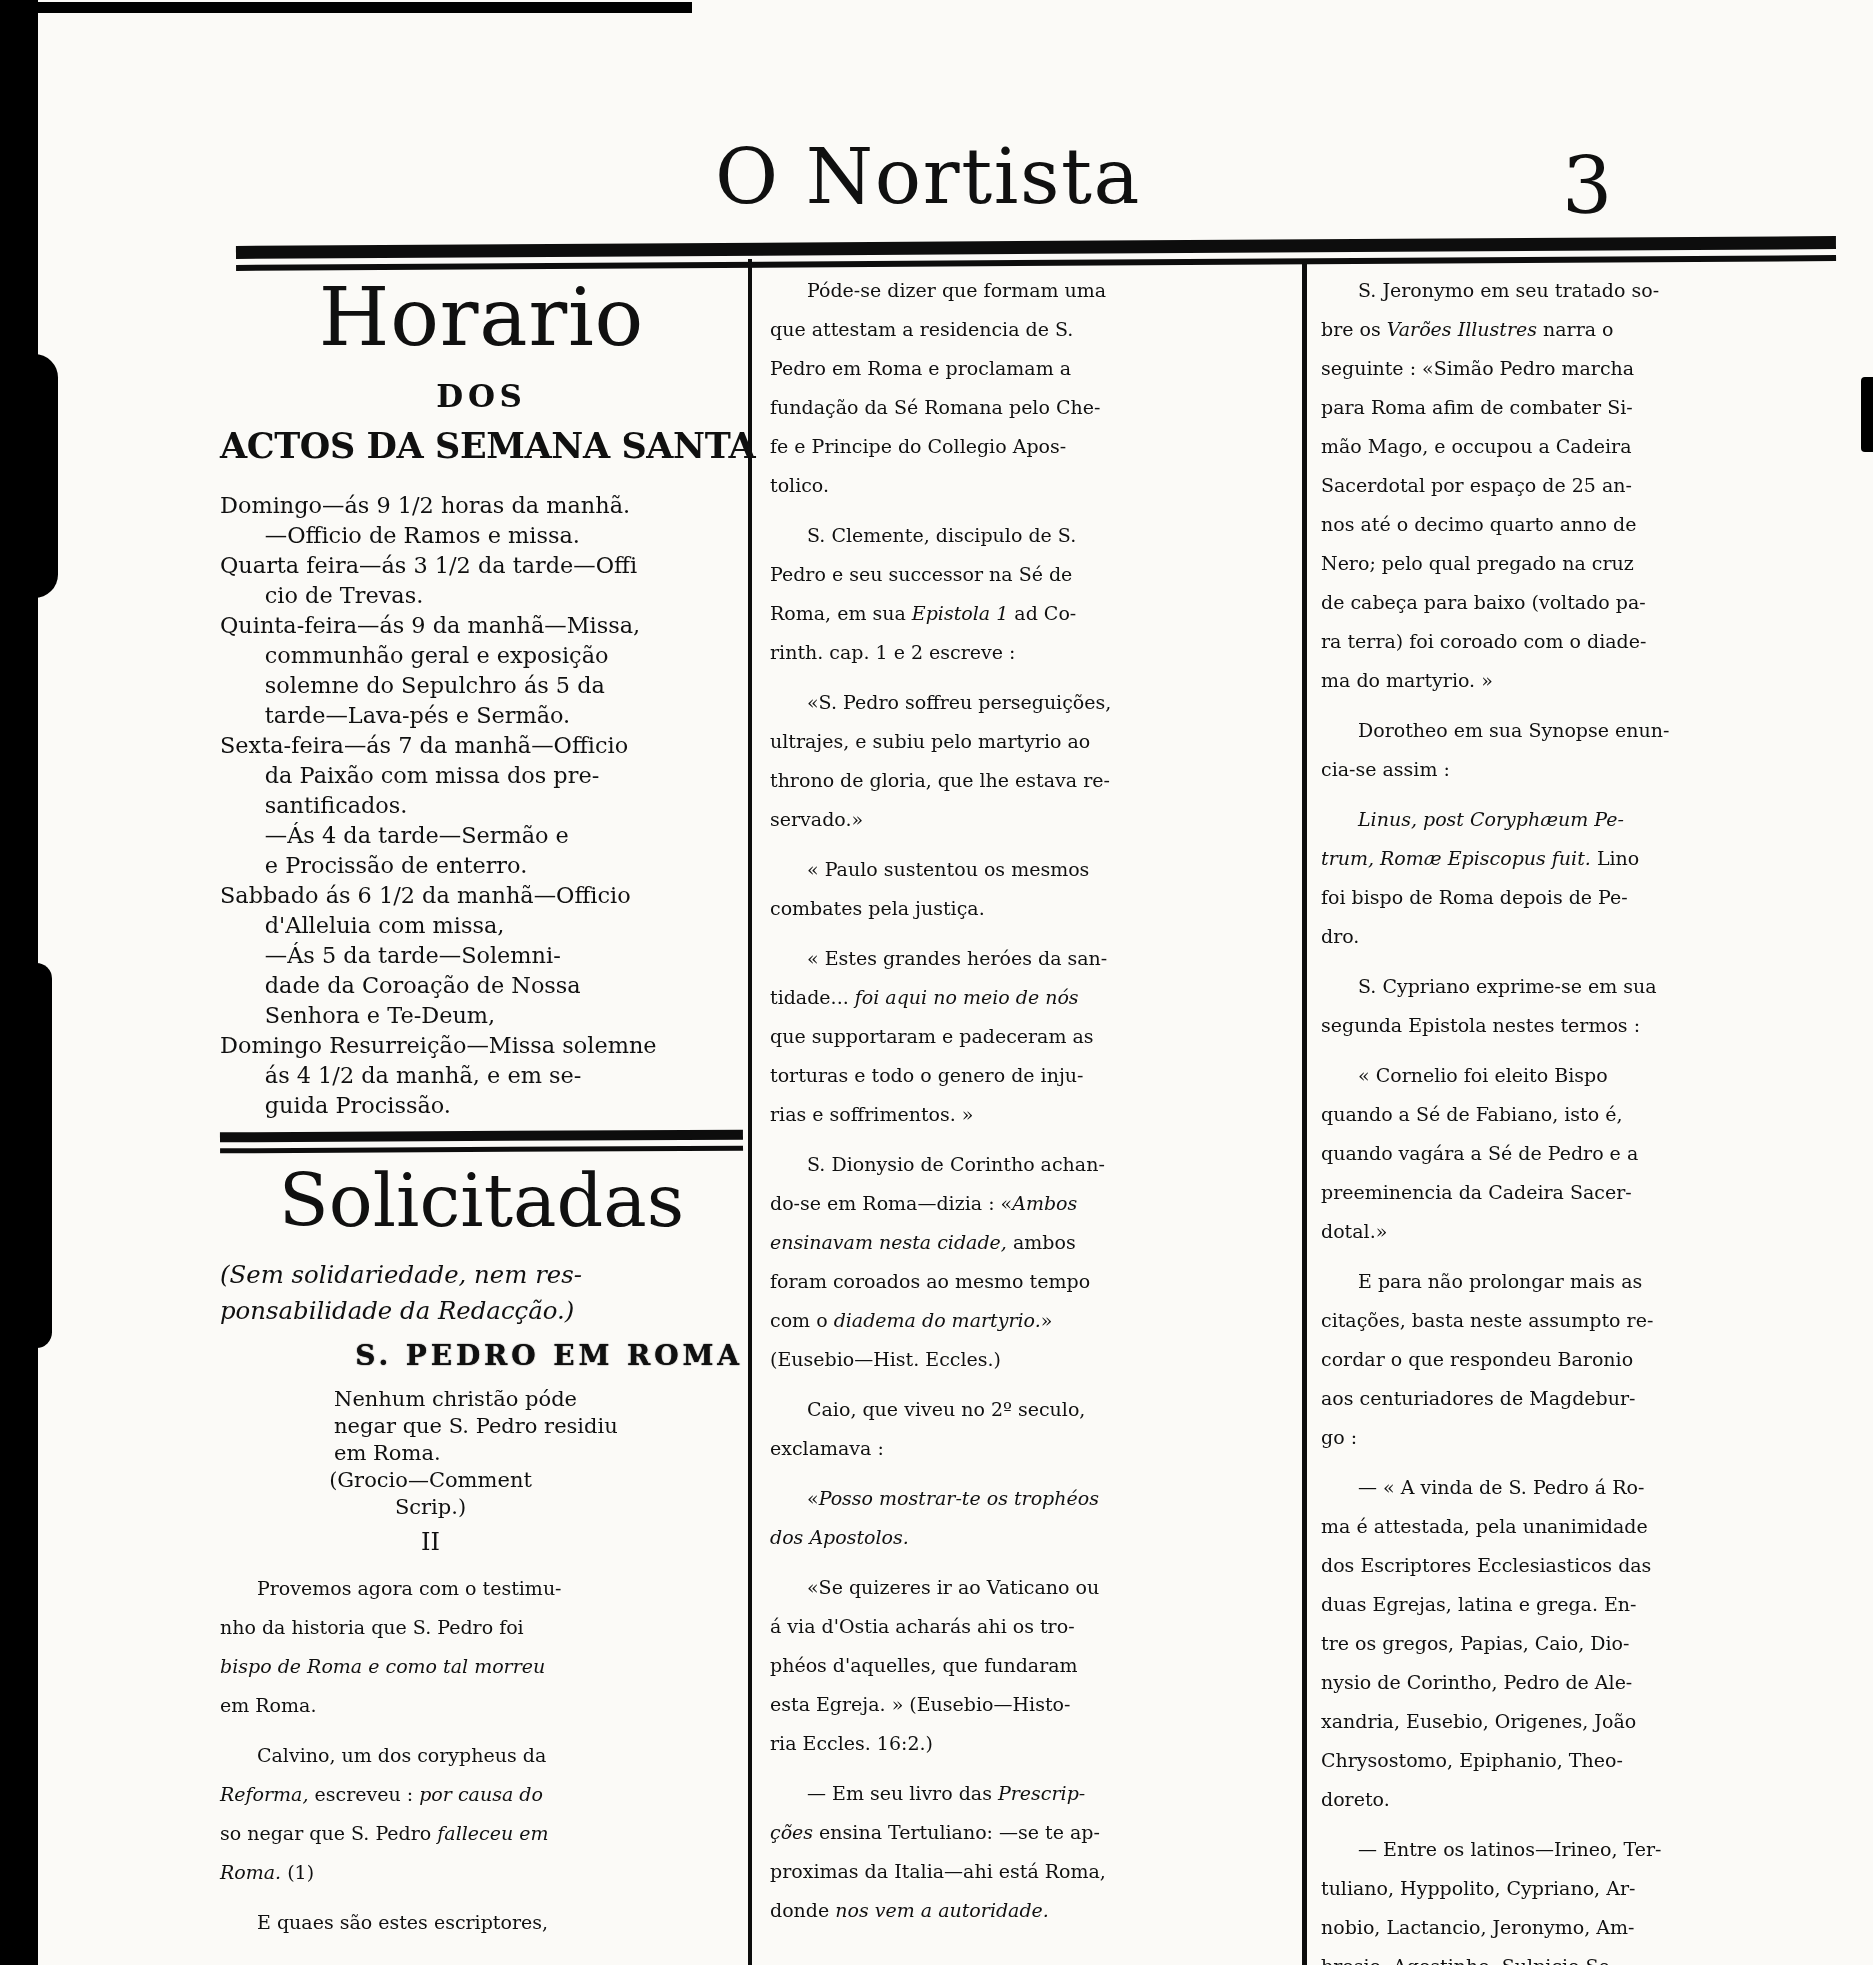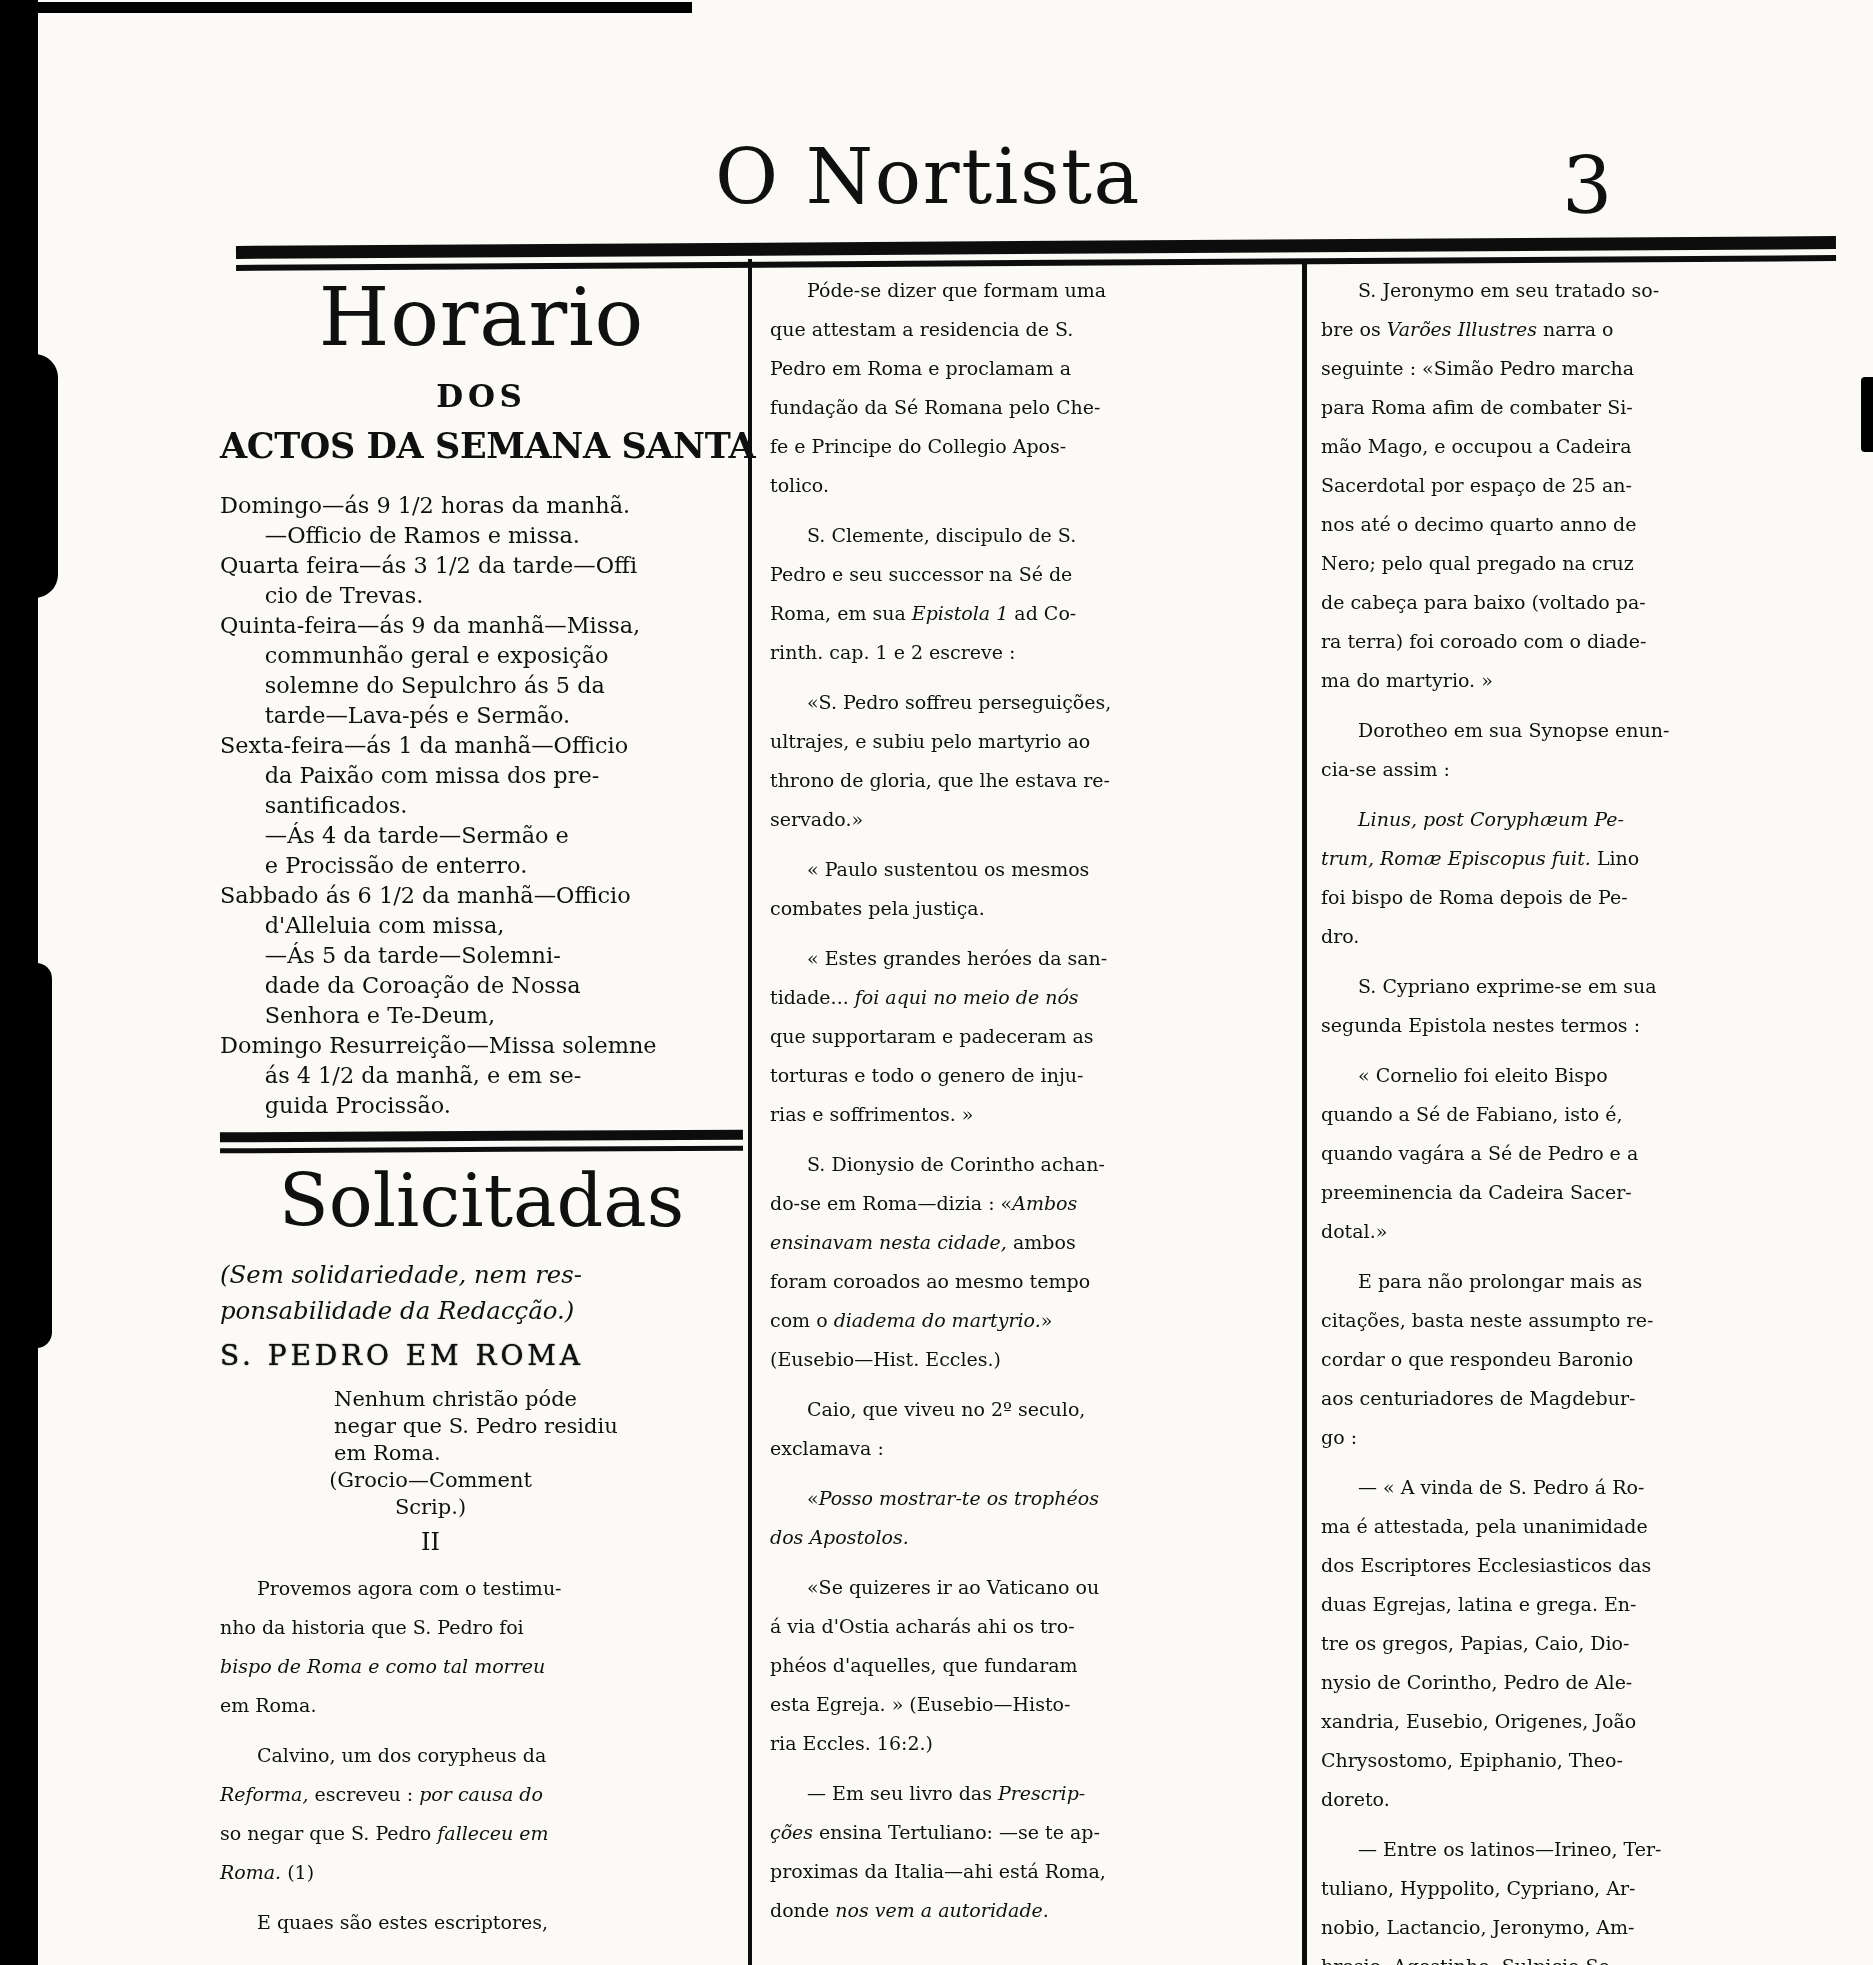--- a/index.html
+++ b/index.html
@@ -36,22 +36,22 @@
 
   .blk-title{font-size:81px;line-height:1.15;text-align:center;letter-spacing:0.8px;margin:0 0 3.9px;}
   .blk-subtitle{font-size:31px;text-align:center;letter-spacing:4.7px;font-weight:bold;margin:13.4px 0 9.4px;}
   .blk-caps{font-size:35px;text-align:center;font-weight:bold;letter-spacing:-0.4px;margin:11px 0 24.4px;}
   .blk-schedule{font-size:22.4px;line-height:30px;margin-bottom:11px;}
   .blk-double-rule{transform:rotate(-0.3deg);margin:7px 0 11px;}
   .blk-double-rule .b1{height:10.2px;margin-bottom:6.3px;}
   .blk-double-rule .b2{height:4.7px;}
   .blk-title2{font-size:73px;line-height:1.05;text-align:center;margin:5.5px 0 17.3px;}
   .blk-ital{font-style:italic;font-size:24.4px;line-height:36px;margin-bottom:10.2px;}
-  .blk-heading-bold{font-weight:normal;font-size:28px;letter-spacing:3.9px;margin:7px 0 13.4px;
-                    text-shadow:0 0 1.2px #000;}
+  .blk-heading-bold{font-weight:bold;font-size:28px;letter-spacing:3.9px;margin:7px 0 13.4px;
+                    text-shadow:0 0 1.2px #000;text-align:right;}
   .blk-small{font-size:21px;line-height:27px;}
   .blk-small-right{margin-left:114px;}
   .blk-small-center{text-align:center;margin-right:102px;}
   .blk-roman{font-size:24px;text-align:center;margin:7px 0 13.4px;margin-right:102px;}
   .blk-para{font-size:19px;line-height:39px;margin-bottom:11px;}
   .blk-para .line.first{text-indent:37px;}
 </style>
 </head>
 <body>
 
@@ -86,21 +86,21 @@
       </div>
       <div class="blk blk-schedule">
         <div class="line">Domingo—ás 9 1/2 horas da manhã.</div>
         <div class="line">  —Officio de Ramos e missa.</div>
         <div class="line">Quarta feira—ás 3 1/2 da tarde—Offi</div>
         <div class="line">  cio de Trevas.</div>
         <div class="line">Quinta-feira—ás 9 da manhã—Missa,</div>
         <div class="line">  communhão geral e exposição</div>
         <div class="line">  solemne do Sepulchro ás 5 da</div>
         <div class="line">  tarde—Lava-pés e Sermão.</div>
-        <div class="line">Sexta-feira—ás 1 da manhã—Officio</div>
+        <div class="line">Sexta-feira—ás 7 da manhã—Officio</div>
         <div class="line">  da Paixão com missa dos pre-</div>
         <div class="line">  santificados.</div>
         <div class="line">  —Ás 4 da tarde—Sermão e</div>
         <div class="line">  e Procissão de enterro.</div>
         <div class="line">Sabbado ás 6 1/2 da manhã—Officio</div>
         <div class="line">  d'Alleluia com missa,</div>
         <div class="line">  —Ás 5 da tarde—Solemni-</div>
         <div class="line">  dade da Coroação de Nossa</div>
         <div class="line">  Senhora e Te-Deum,</div>
         <div class="line">Domingo Resurreição—Missa solemne</div>

